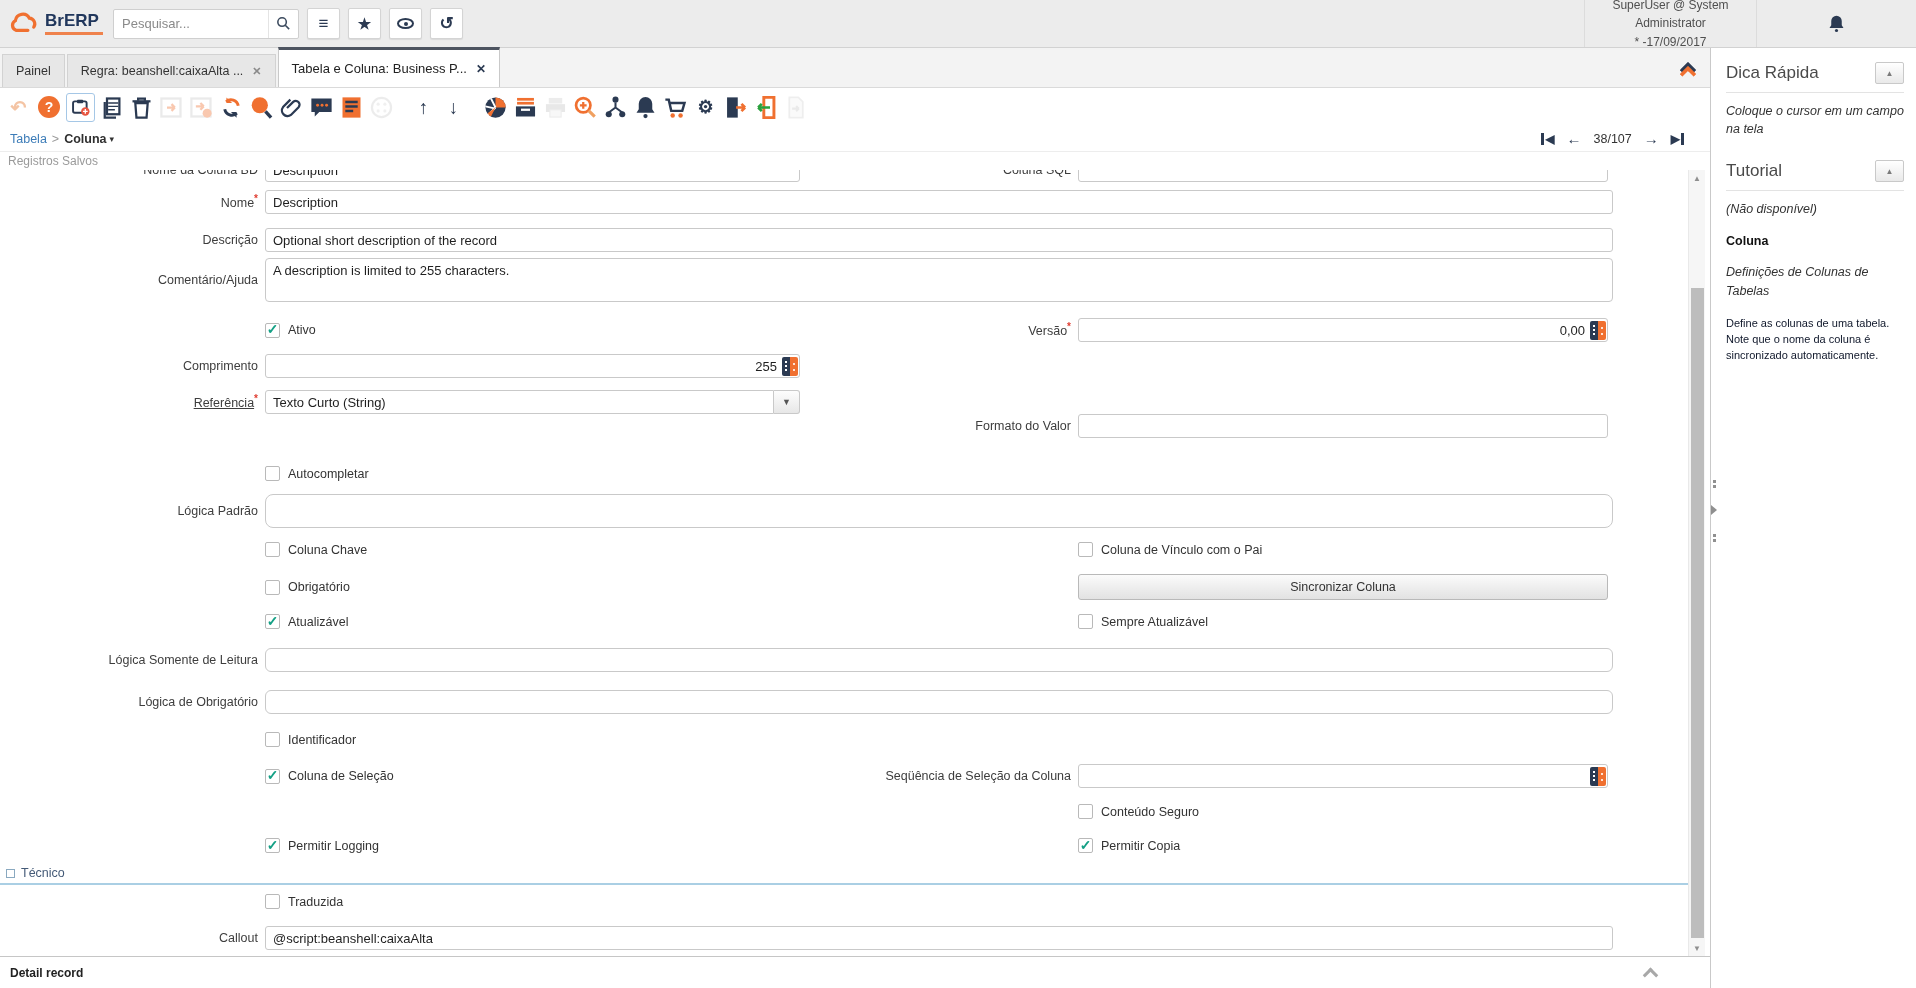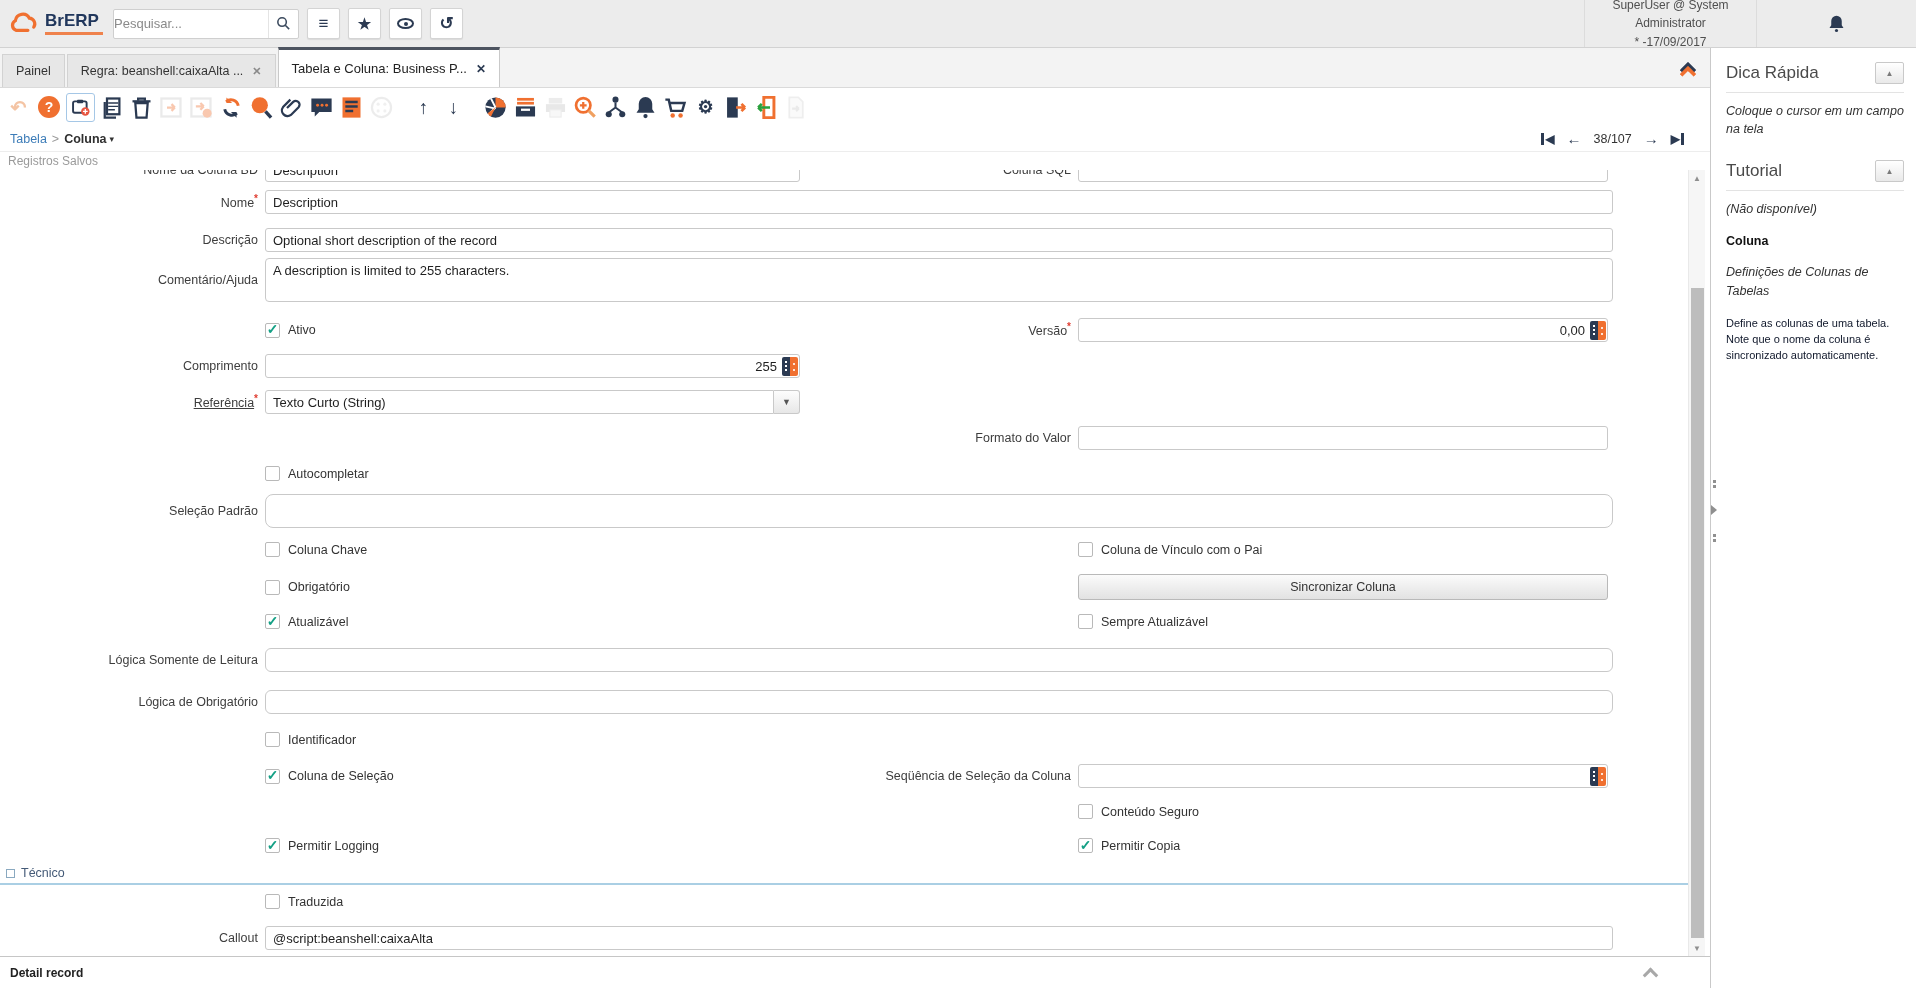--- a/index.html
+++ b/index.html
@@ -6,21 +6,21 @@
 html,body{width:1916px;height:988px}
 body{font-family:"Liberation Sans",sans-serif;background:#fff;overflow:hidden;position:relative}
 .app{position:absolute;inset:0;width:1916px;height:988px}
 
 
 .header{position:absolute;left:0;top:0;width:1916px;height:48px;background:#ececec;border-bottom:1px solid #d2d2d2;display:flex;align-items:center}
 .logo{display:flex;align-items:center;gap:3px;padding:0 8px}
 .logo-name{font-size:17px;font-weight:bold;color:#21375c;line-height:1}
 .logo-tag{margin-top:3px;height:3px;width:58px;background:#f07030;opacity:.85}
 .search{position:relative;width:186px;height:30px;background:#fff;border:1px solid #cfcfcf;border-radius:2px;display:flex;align-items:center;margin-left:2px}
-.search input{flex:1;border:0;outline:0;font:13px "Liberation Sans",sans-serif;color:#000000;padding:0 0;background:transparent;min-width:0}
+.search input{flex:1;border:0;outline:0;font:13px "Liberation Sans",sans-serif;color:#000000;padding:0 8px;background:transparent;min-width:0}
 .search input::placeholder{color:#8a8a8a}
 .sbtn{width:30px;height:100%;display:flex;align-items:center;justify-content:center;border-left:1px solid #e4e4e4;cursor:pointer}
 .hbtn{width:33px;height:31px;background:#fff;border:1px solid #d4d4d4;border-radius:2px;box-shadow:0 1px 1px rgba(0,0,0,.08);margin-left:8px;display:flex;align-items:center;justify-content:center;font-size:16px;font-weight:bold;color:#2b3a52;cursor:pointer}
 .eye{width:17px;height:11px;border:2px solid #2b3a52;border-radius:60%;position:relative}
 .eye::after{content:"";position:absolute;left:50%;top:50%;transform:translate(-50%,-50%);width:4px;height:4px;background:#2b3a52;border-radius:50%}
 .hdr-right{margin-left:auto;display:flex;align-items:stretch;height:100%}
 .userbox{width:172px;border-left:1px solid #dcdcdc;display:flex;flex-direction:column;align-items:center;justify-content:center;font-size:12px;color:#4f4f4f;line-height:1.55;text-align:center;cursor:pointer}
 .bellbox{width:160px;border-left:1px solid #dcdcdc;display:flex;align-items:center;justify-content:center}
 
 
@@ -390,21 +390,21 @@
             <div class="inp">
               <span>Texto Curto (String)</span>
             </div>
             <span class="cmb">
               <span>▼</span>
             </span>
           </div>
         </div>
     </div>
 
-    <div class="frow" style="top:256px">
+    <div class="frow" style="top:244px">
       <span class="cA"></span>
         <div class="cB"></div>
       <span class="cC">Formato do Valor</span>
       <div class="cD">
           <div class="inp">
             <span></span>
           </div>
         </div>
     </div>
 
@@ -412,21 +412,21 @@
       <span class="cA"></span>
       <div class="cB">
         <span class="cb">
             <span class="check"></span>
           </span>
         <span class="cblbl">Autocompletar</span>
       </div>
     </div>
 
     <div class="frow" style="top:324px">
-      <span class="cA">Seleção Padrão</span>
+      <span class="cA">Lógica Padrão</span>
       <div class="cFull">
           <div class="inp ta h34">
             <span></span>
           </div>
         </div>
     </div>
 
     <div class="frow" style="top:372px">
       <span class="cA"></span>
       <div class="cB">

